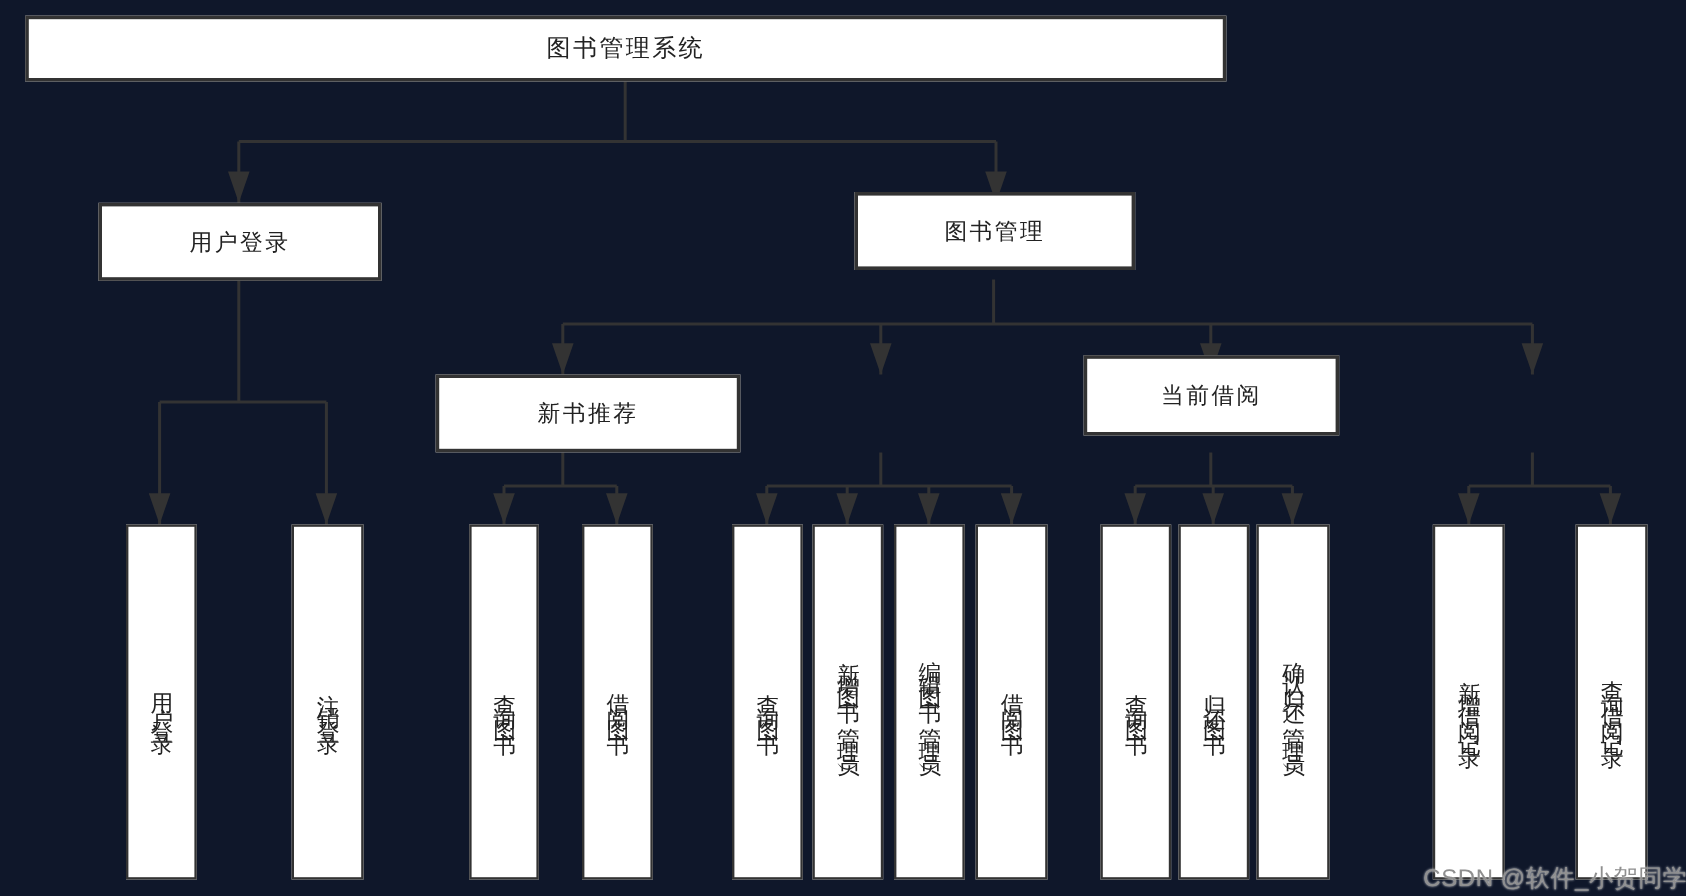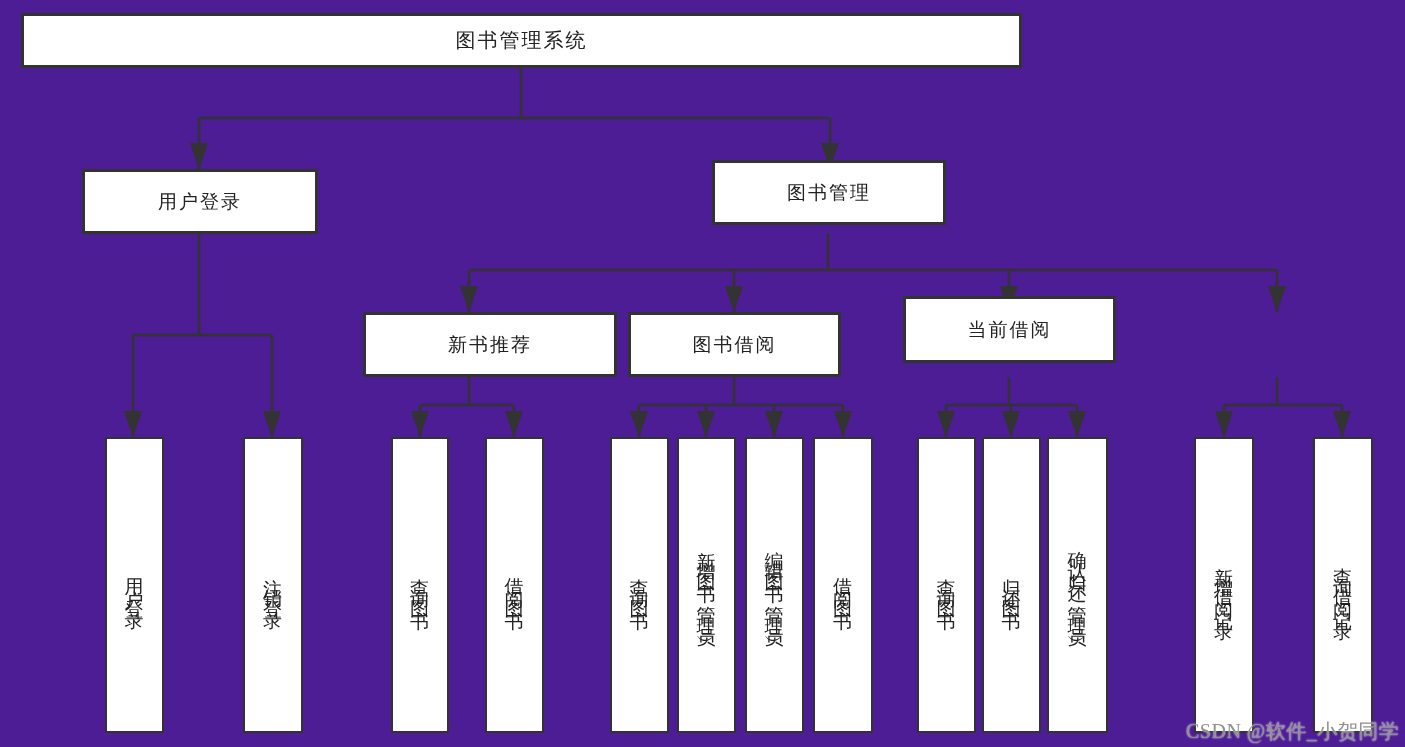--- a/index.html
+++ b/index.html
@@ -5,21 +5,21 @@
   html, body {
     margin: 0;
     padding: 0;
     background: #ffffff;
     font-family: "Liberation Sans", "DejaVu Sans", sans-serif;
   }
   #stage {
     position: relative;
     width: 1405px;
     height: 747px;
-    background: #4c1d95;
+    background: #0f172a;
     overflow: hidden;
   }
   #wires {
     position: absolute;
     left: 0; top: 0;
     width: 1405px;
     height: 747px;
     z-index: 0;
   }
   .hbox {
@@ -83,21 +83,20 @@
   #watermark {
     position: absolute;
     left: 1186px;
     top: 718px;
     font-size: 20px;
     color: #8f8f8f;
     letter-spacing: 0.5px;
     white-space: nowrap;
     z-index: 5;
     text-shadow: 0 0 2px #ffffff;
-    font-family: Liberation Serif, serif;
   }
 </style>
 </head>
 <body>
 
 <div id="stage">
 
   <svg id="wires" viewBox="0 0 1405 747" xmlns="http://www.w3.org/2000/svg">
     <path d="M521 68 V118 M199 118 H830 M199 118 V169 M830 118 V169
              M199 233 V335 M133 335 H272 M133 335 V437 M272 335 V437
@@ -135,23 +134,20 @@
 
   <div class="hbox" id="node-user-login">
     <span>用户登录</span>
   </div>
   <div class="hbox" id="node-book-mgmt">
     <span>图书管理</span>
   </div>
 
   <div class="hbox" id="node-recommend">
     <span>新书推荐</span>
-  </div>
-  <div class="hbox" id="node-borrow">
-    <span>图书借阅</span>
   </div>
   <div class="hbox" id="node-current">
     <span>当前借阅</span>
   </div>
 
   <div class="vbox" id="leaf-u1">
     <span class="vtext">用户登录</span>
   </div>
   <div class="vbox" id="leaf-u2">
     <span class="vtext">注销登录</span>

